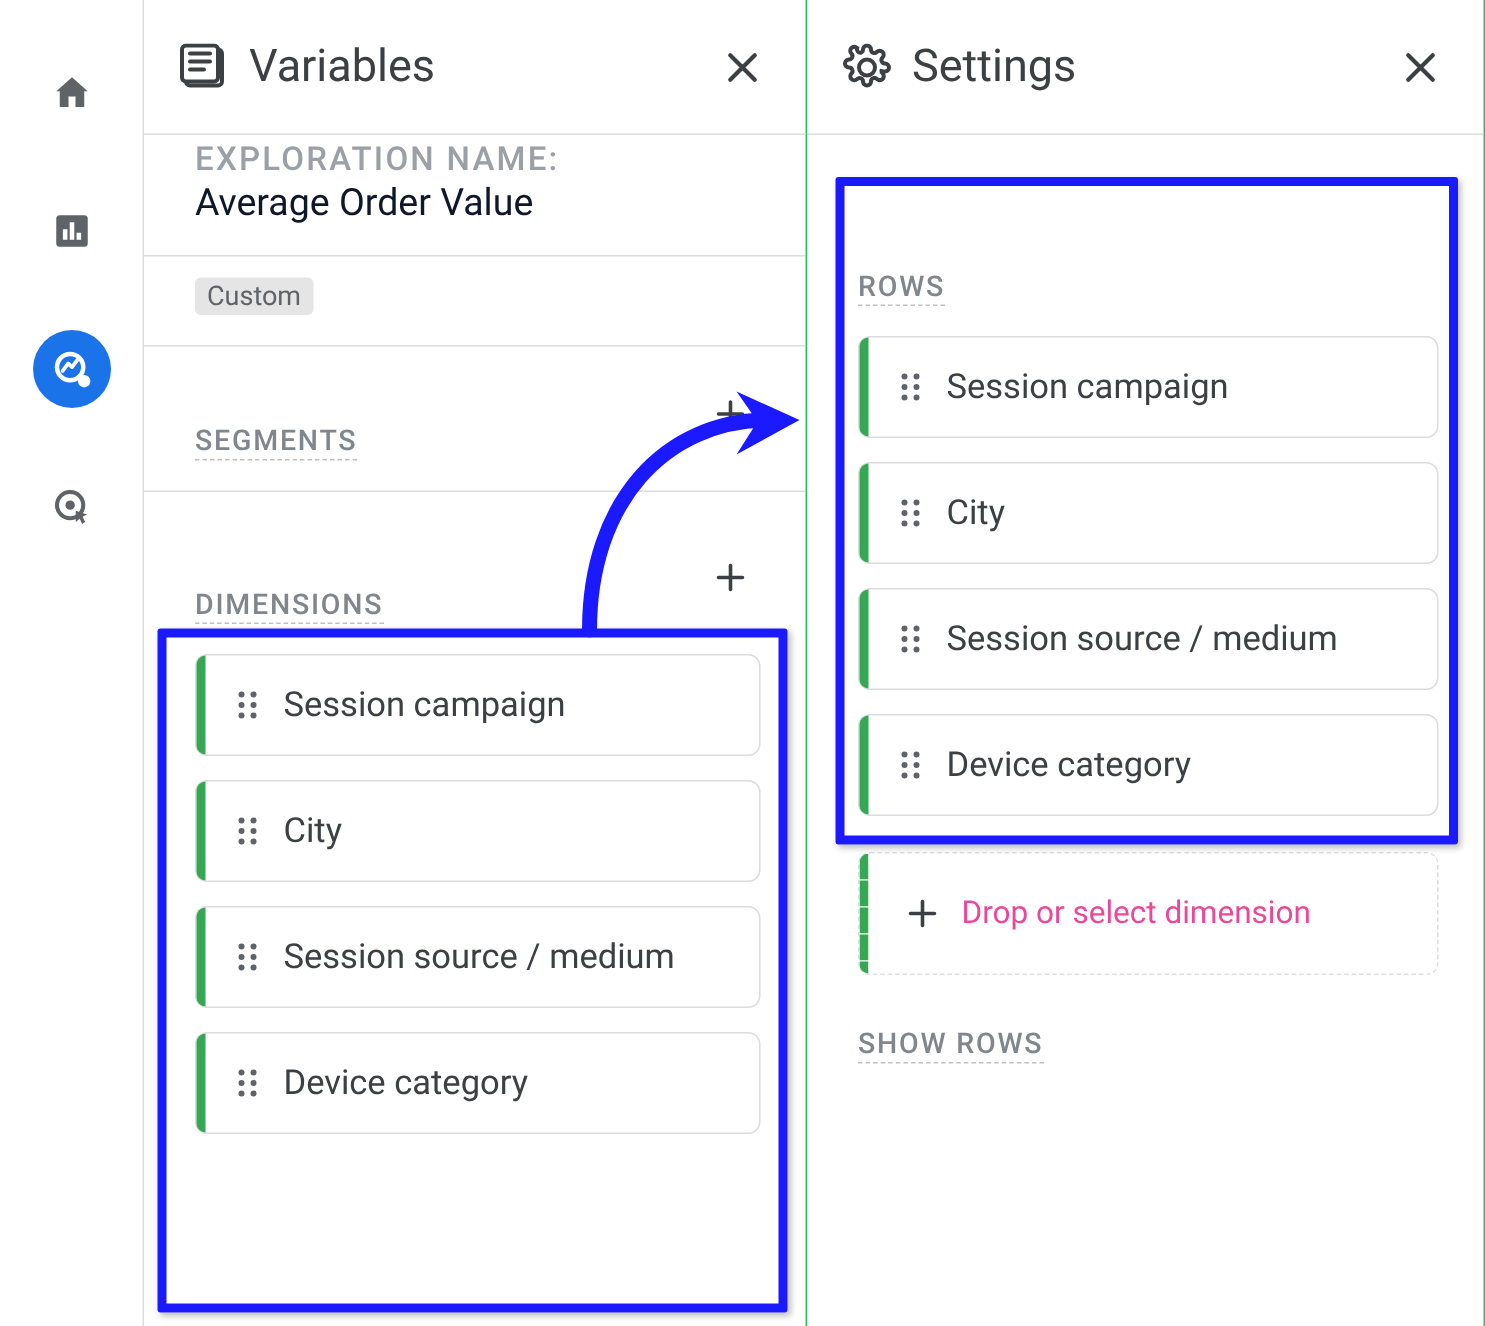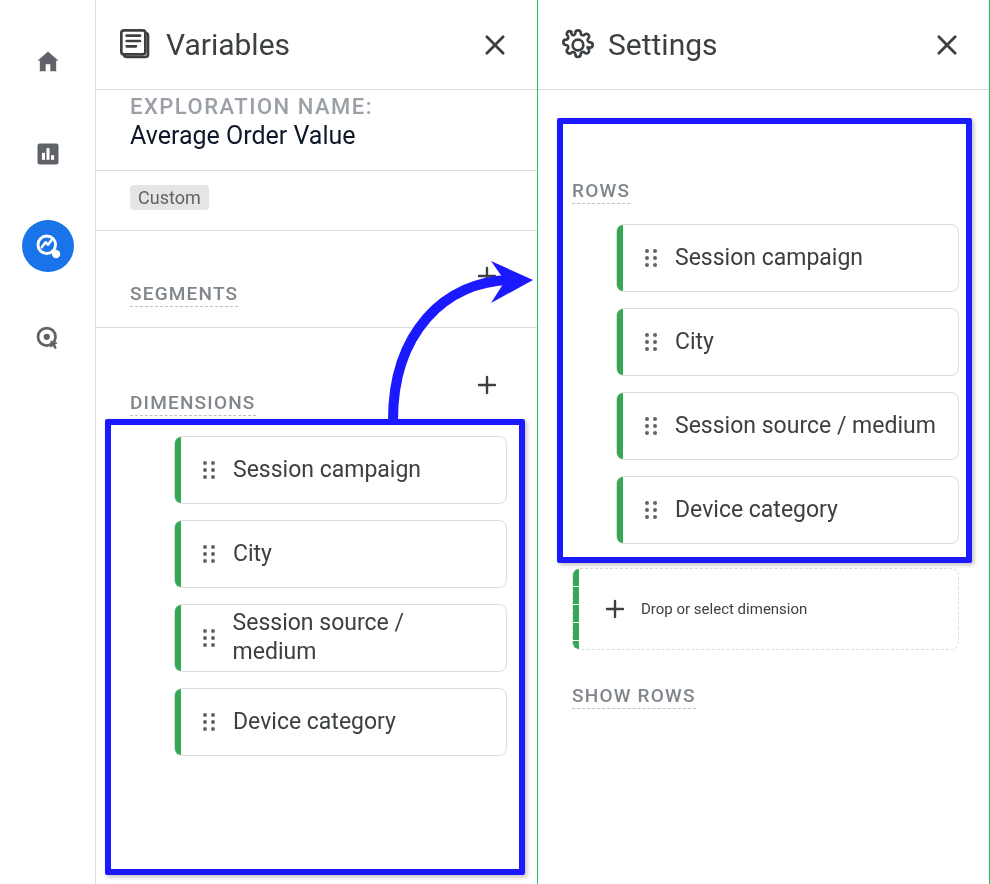--- a/index.html
+++ b/index.html
@@ -113,21 +113,20 @@
 
   
   .chip-list { margin-top: 20px; display: flex; flex-direction: column; gap: 16px; }
   .dim-chip {
     display: flex; align-items: center;
     border: 1px solid #dadce0;
     border-radius: 8px;
     min-height: 68px;
     background: #fff;
     cursor: grab;
-    margin-left: 44px;
   }
   .dim-chip .bar {
     width: 6px; align-self: stretch;
     background: #34a853;
     border-radius: 8px 0 0 8px;
   }
   .dim-chip .grip {
     width: 28px; margin: 0 10px 0 14px;
     color: #5f6368;
     display:flex;align-items:center;justify-content:center;
@@ -154,22 +153,22 @@
     width: 6px;
     border-left: 6px dashed #34a853;
     border-radius: 8px 0 0 8px;
   }
   .drop-chip .plus-icon {
     margin: 0 14px 0 18px;
     color: #3c4043;
     display:flex;align-items:center;justify-content:center;
   }
   .drop-chip .drop-text {
-    font-size: 15px;
-    color: #404040;
+    font-size: 21px;
+    color: #ec4899;
     line-height: 1.25;
   }
 
   
   .start-input {
     margin-top: 14px;
     width: 100%;
     border: 1px solid #dadce0;
     border-radius: 8px;
     padding: 16px 18px;

